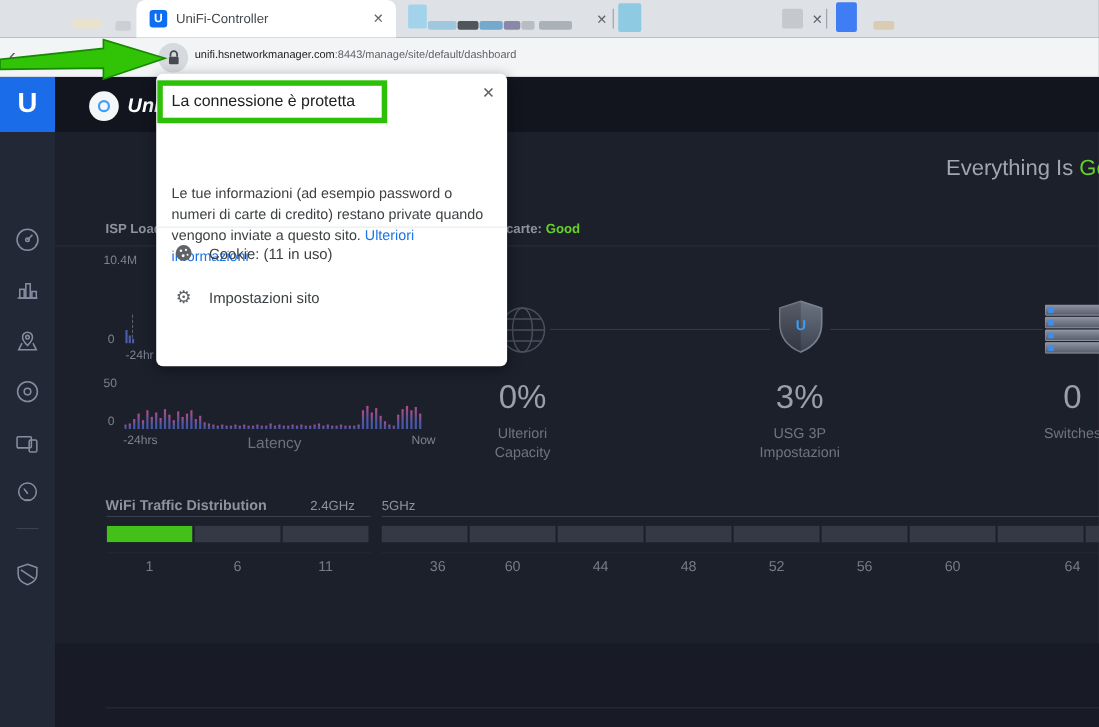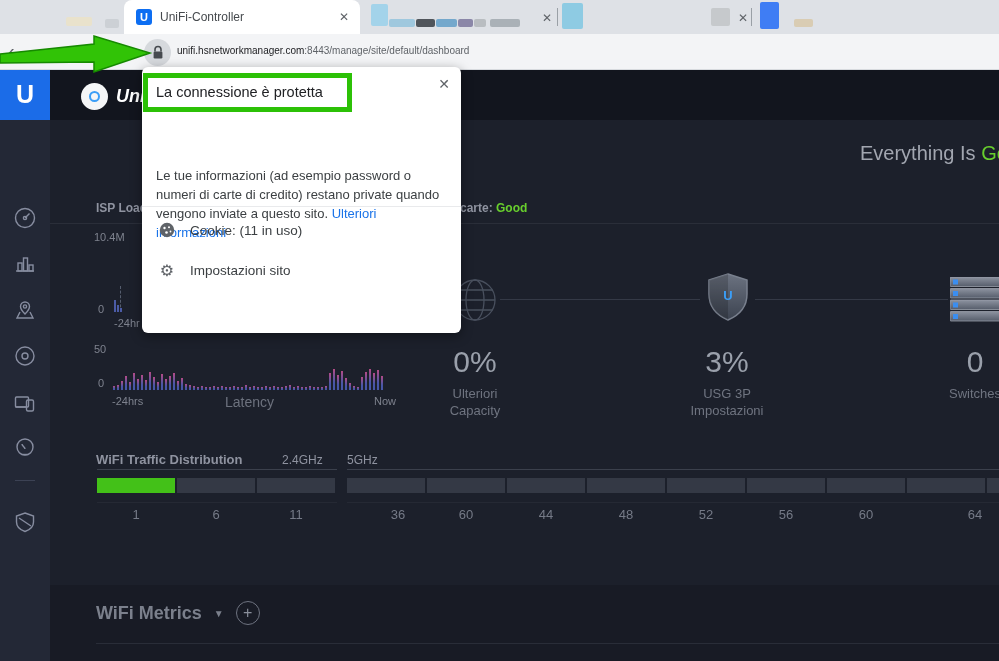--- a/index.html
+++ b/index.html
@@ -361,25 +361,20 @@
       <div class="chan-lbl" style="left: 706px;">52</div>
       <div class="chan-seg" style="left: 747px; width: 78px;"></div>
       <div class="chan-lbl" style="left: 786px;">56</div>
       <div class="chan-seg" style="left: 827px; width: 78px;"></div>
       <div class="chan-lbl" style="left: 866px;">60</div>
       <div class="chan-seg" style="left: 907px; width: 78px;"></div>
       <div class="chan-lbl" style="left: 946px; margin-left: 29px;">64</div>
       <div class="chan-seg" style="left: 987px; width: 78px;"></div>
     </div>
 
-  <div id="metrics-row">
-    <span id="metrics-label">WiFi Metrics</span>
-    <span id="metrics-caret">▼</span>
-    <span id="metrics-add">+</span>
-  </div>
   <div id="divider-bottom"></div>
 
   <div id="popup">
     <div id="popup-title">La connessione è protetta</div>
     <div id="popup-close">✕</div>
     <div id="popup-body">
       <span>Le tue informazioni (ad esempio password o numeri di</span>
       <span>carte di credito) restano private quando vengono</span>
       <span>inviate a questo sito. </span><a>Ulteriori informazioni</a>
     </div>

